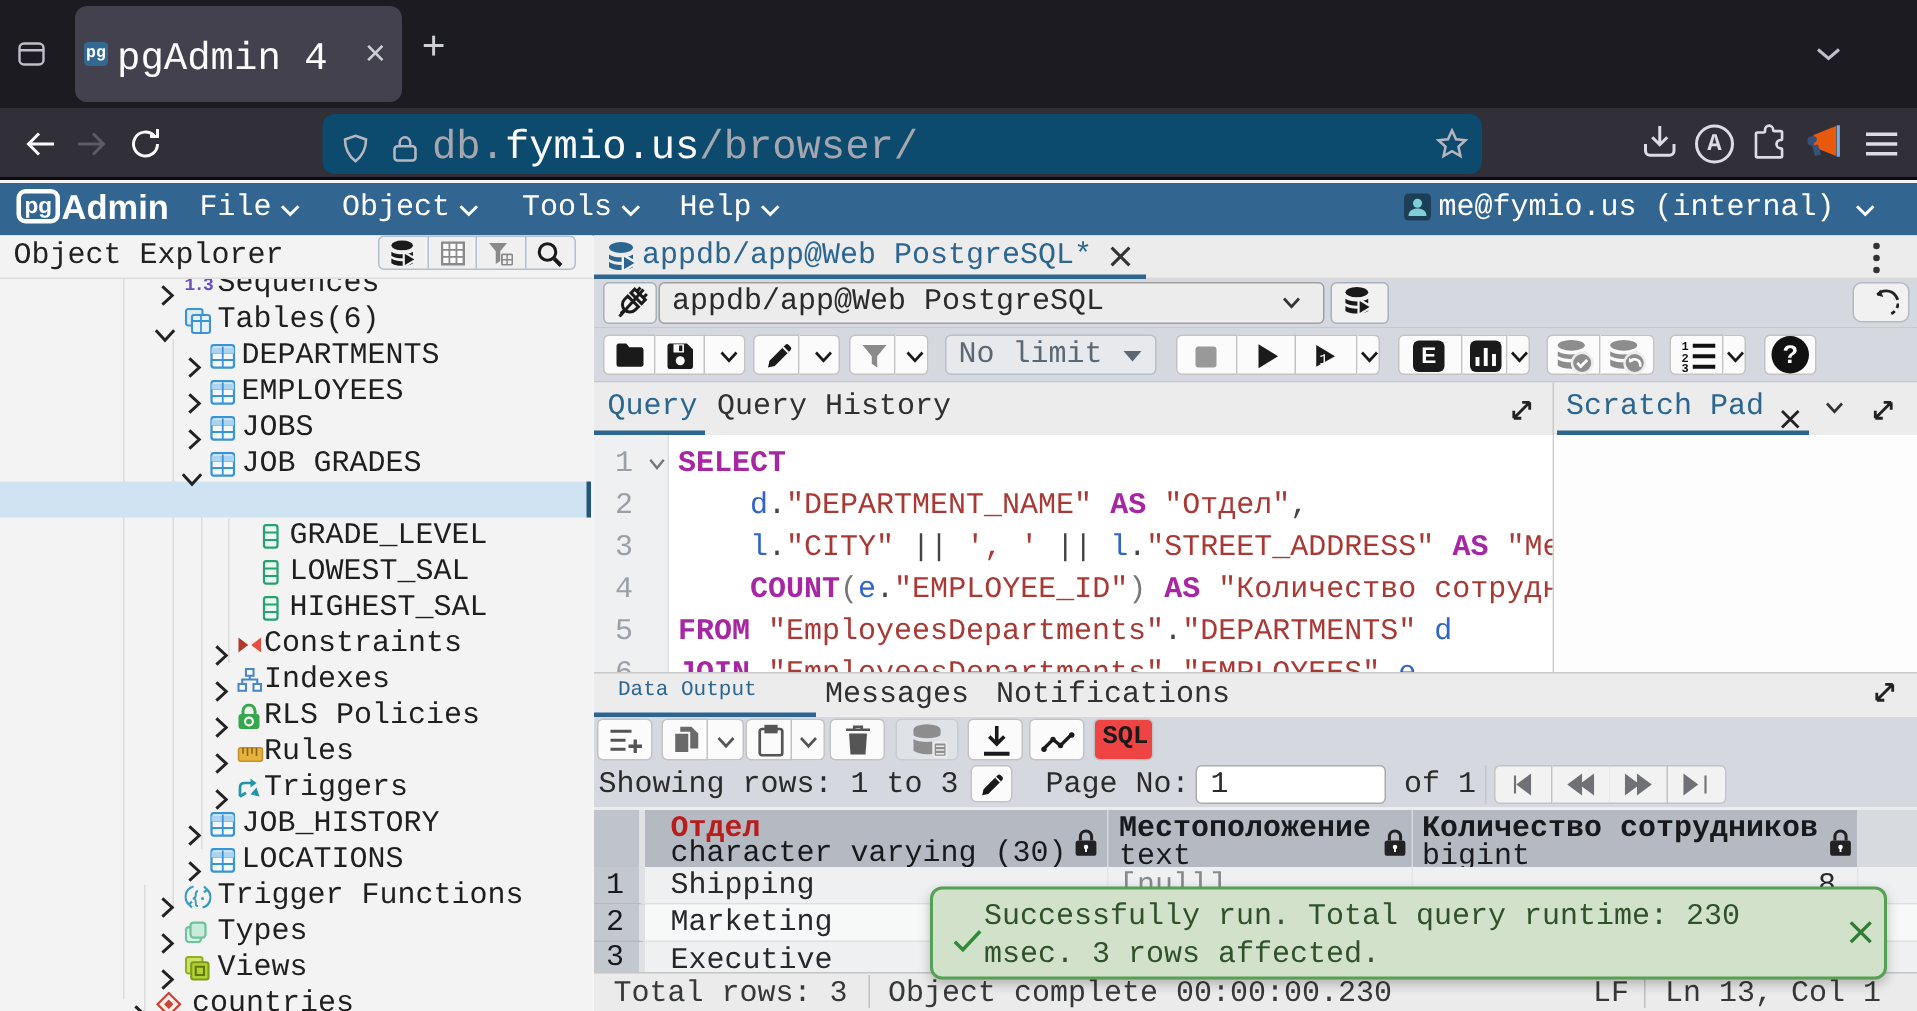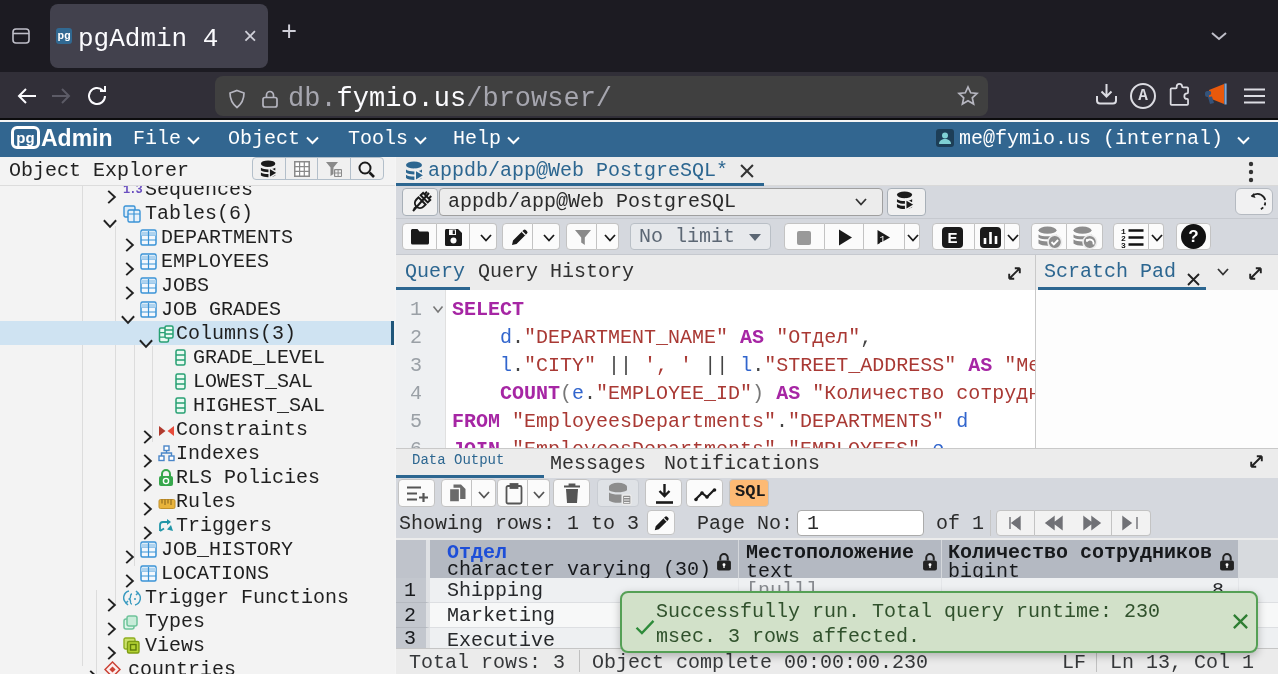--- a/index.html
+++ b/index.html
@@ -2,21 +2,21 @@
 <html><head>
 <meta charset="utf-8">
 <style>
 *{margin:0;padding:0;box-sizing:border-box}
 html,body{width:1278px;height:674px;overflow:hidden;background:#f5f5f5;font-family:"Liberation Mono",monospace}
 .abs{position:absolute}
 
 #tabbar{left:0;top:0;width:1278px;height:72px;background:#1c1b22}
 #tab{left:50px;top:4px;width:218px;height:64px;background:#42414d;border-radius:8px}
 #navbar{left:0;top:72px;width:1278px;height:48px;background:#312f38;border-bottom:2px solid #0c0c0d}
-#urlbar{left:215px;top:76px;width:773px;height:40px;background:#404040;border-radius:8px}
+#urlbar{left:215px;top:76px;width:773px;height:40px;background:#0c4a6e;border-radius:8px}
 
 #pgbar{left:0;top:122px;width:1278px;height:35px;background:#326690;color:#fff}
 
 #leftpanel{left:0;top:157px;width:395px;height:517px;background:#f3f3f3}
 .trow{position:absolute;left:0;width:330px;height:24px;line-height:24px;font-size:20px;color:#1f1f1f;white-space:pre}
 .tlabel{position:absolute;top:0}
 .chev{position:absolute;width:16px;height:16px;top:4px}
 .ticon{position:absolute;width:17px;height:17px;top:3px}
 
 #rightpanel{left:396px;top:157px;width:882px;height:517px;background:#ececec}
@@ -169,28 +169,20 @@
               <path d="M8.5 2v14M1 11h15" stroke="#3a93d6" stroke-width="1.2"></path>
             </svg></span><span class="tlabel" style="left:161px">JOBS</span></div>
       <div class="trow" style="top:112px"><svg class="chev" style="left:120px;top:14px" width="17" height="14" viewBox="0 0 17 14" fill="none" stroke="#222" stroke-width="2.1">
             <path d="M2 3l6.5 7L15 3"></path>
           </svg><span class="ticon" style="left:140px"><svg width="17" height="17" viewBox="0 0 17 17">
               <rect x="1" y="1" width="15" height="15" rx="1.5" fill="#f3f8fd" stroke="#3a93d6" stroke-width="1.5"></rect>
               <path d="M1 6h15" stroke="#3a93d6" stroke-width="1.5"></path>
               <path d="M1 6.7v-4h15v4z" fill="#aed3ef"></path>
               <path d="M8.5 2v14M1 11h15" stroke="#3a93d6" stroke-width="1.2"></path>
             </svg></span><span class="tlabel" style="left:161px">JOB GRADES</span></div>
-      <div class="trow" style="top:136px"><svg class="chev" style="left:138px;top:14px" width="17" height="14" viewBox="0 0 17 14" fill="none" stroke="#222" stroke-width="2.1">
-            <path d="M2 3l6.5 7L15 3"></path>
-          </svg><span class="ticon" style="left:158px"><svg width="16" height="18" viewBox="0 0 16 18">
-              <rect x="1.5" y="3" width="9" height="14" rx="1.5" fill="#eafaf2" stroke="#27a073" stroke-width="1.5"></rect>
-              <path d="M1.5 7.6h9M1.5 12.2h9" stroke="#27a073" stroke-width="1.3"></path>
-              <rect x="7" y="1" width="8" height="12" rx="1.5" fill="#eafaf2" stroke="#27a073" stroke-width="1.5"></rect>
-              <path d="M7 5h8M7 9h8" stroke="#27a073" stroke-width="1.3"></path>
-            </svg></span><span class="tlabel" style="left:176px">Columns(3)</span></div>
       <div class="trow" style="top:184px"><span class="ticon" style="left:175px"><svg width="11" height="17" viewBox="0 0 11 17">
               <rect x="1" y="1" width="9" height="15" rx="1.5" fill="#eafaf2" stroke="#27a073" stroke-width="1.5"></rect>
               <path d="M1 6h9M1 11h9" stroke="#27a073" stroke-width="1.3"></path>
             </svg></span><span class="tlabel" style="left:193px">LOWEST_SAL</span></div>
       <div class="trow" style="top:160px"><span class="ticon" style="left:175px"><svg width="11" height="17" viewBox="0 0 11 17">
               <rect x="1" y="1" width="9" height="15" rx="1.5" fill="#eafaf2" stroke="#27a073" stroke-width="1.5"></rect>
               <path d="M1 6h9M1 11h9" stroke="#27a073" stroke-width="1.3"></path>
             </svg></span><span class="tlabel" style="left:193px">GRADE_LEVEL</span></div>
       <div class="trow" style="top:208px"><span class="ticon" style="left:175px"><svg width="11" height="17" viewBox="0 0 11 17">
               <rect x="1" y="1" width="9" height="15" rx="1.5" fill="#eafaf2" stroke="#27a073" stroke-width="1.5"></rect>
@@ -569,21 +561,21 @@
     </div>
 <div class="abs" style="left:290px;top:322px;width:37px;height:28px;background:#fbfbfb;border:1px solid #c3c3c3;border-radius:4px 4px 4px 4px;">
       <svg class="abs" style="left:7px;top:7px" width="24" height="15" viewBox="0 0 24 15" fill="none" stroke="#1a1a1a" stroke-width="2.2">
         <path d="M2 12L8 6l5 4 7-7"></path>
         <circle cx="2" cy="12.5" r="1.8" fill="#1a1a1a" stroke="none"></circle>
         <circle cx="8" cy="6" r="1.8" fill="#1a1a1a" stroke="none"></circle>
         <circle cx="13" cy="10" r="1.8" fill="#1a1a1a" stroke="none"></circle>
         <circle cx="20.5" cy="3" r="1.8" fill="#1a1a1a" stroke="none"></circle>
       </svg>
     </div>
-<div class="abs" style="left:333px;top:322px;width:40px;height:28px;background:#fdba74;border:1px solid #c3c3c3;border-radius:4px 4px 4px 4px;">
+<div class="abs" style="left:333px;top:322px;width:40px;height:28px;background:#ef4444;border:1px solid #c3c3c3;border-radius:4px 4px 4px 4px;">
       <div class="abs" style="left:5px;top:2px;font-size:17px;font-weight:bold;color:#1a1a1a;letter-spacing:0px">SQL</div>
     </div>
 <div class="abs" style="left:3px;top:355px;font-size:20px;color:#2b2b2b;white-space:pre">Showing rows: 1 to 3</div>
 <div class="abs" style="left:251px;top:353px;width:28px;height:25px;background:#fbfbfb;border:1px solid #c3c3c3;border-radius:4px">
       <svg class="abs" style="left:5px;top:4px" width="17" height="17" viewBox="0 0 19 19">
         <path d="M2 17l1-4.5L13.5 2a1.6 1.6 0 0 1 2.3 0l1.2 1.2a1.6 1.6 0 0 1 0 2.3L6.5 16z" fill="#1a1a1a"></path>
         <path d="M12 3.5l3.5 3.5" stroke="#fbfbfb" stroke-width="1.2"></path>
       </svg>
     </div>
 <div class="abs" style="left:301px;top:355px;font-size:20px;color:#2b2b2b;white-space:pre">Page No:</div>
@@ -607,21 +599,21 @@
         <path d="M4 3l8 6-8 6zM12 3l8 6-8 6z"></path>
       </svg>
     </div>
 <div class="abs" style="left:716px;top:353px;width:39px;height:26px;background:#f2f2f2;border:1px solid #c3c3c3;border-left:none;border-radius:0 4px 4px 0;">
       <svg class="abs" style="left:7px;top:3px" width="24" height="18" viewBox="0 0 24 18" fill="#707176" stroke="#707176" stroke-width="1.4">
         <path d="M18 3v12M4 3l8 6-8 6z"></path>
       </svg>
     </div>
 <div class="abs" style="left:0;top:383px;width:882px;height:38px;background:#b4b9c2"></div>
 <div class="abs" style="left:0;top:383px;width:34px;height:38px;background:#bfc3cb;border-right:4px solid #dfe1e4"></div>
-<div class="abs" style="left:51px;top:384px;font-size:20px;font-weight:bold;color:#1d4ed8;white-space:pre">Отдел</div>
+<div class="abs" style="left:51px;top:384px;font-size:20px;font-weight:bold;color:#b91c1c;white-space:pre">Отдел</div>
 <div class="abs" style="left:51px;top:401px;font-size:20px;color:#17191c;white-space:pre">character varying (30)</div>
 <svg class="abs" style="left:320px;top:395px" width="16" height="20" viewBox="0 0 15 18">
       <rect x="1" y="7.5" width="13" height="9.5" rx="1.8" fill="#222"></rect>
       <path d="M4 7.5V5a3.5 3.5 0 0 1 7 0v2.5" fill="none" stroke="#222" stroke-width="1.9"></path>
       <circle cx="7.5" cy="11.5" r="1.4" fill="#fff"></circle>
       <path d="M7.5 12v2.6" stroke="#fff" stroke-width="1.2"></path>
     </svg>
 <div class="abs" style="left:342px;top:383px;width:1px;height:38px;background:#d5d8dc"></div>
 <div class="abs" style="left:350px;top:384px;font-size:20px;font-weight:bold;color:#17191c;white-space:pre">Местоположение</div>
 <div class="abs" style="left:350px;top:403px;font-size:20px;color:#17191c;white-space:pre">text</div>

